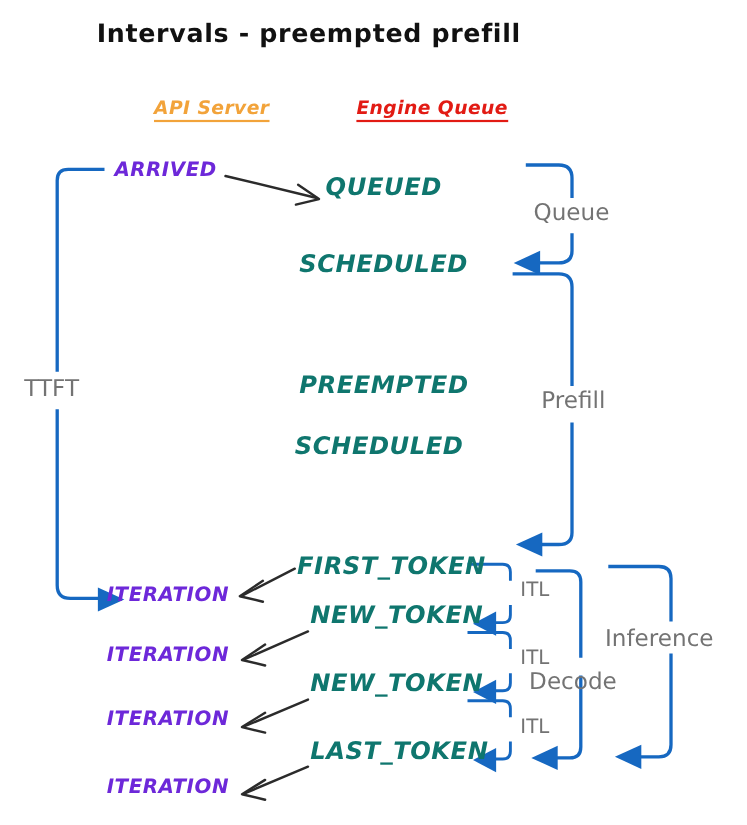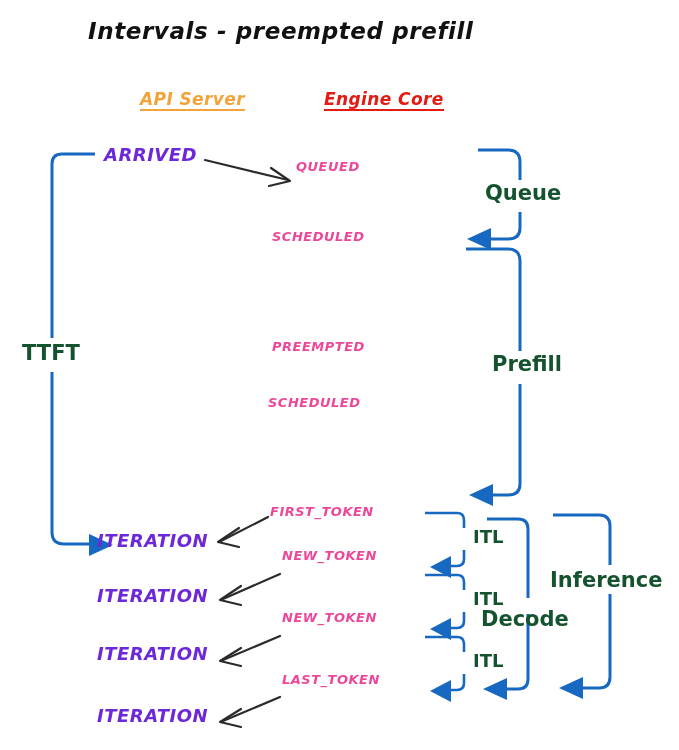--- a/index.html
+++ b/index.html
@@ -13,53 +13,53 @@
 
   
   .hand{
     font-family:"DejaVu Sans", sans-serif;
     font-style:italic;
     font-weight:700;
     letter-spacing:.5px;
   }
   .title{
     font-family:"DejaVu Sans", sans-serif;
-    font-style:italic;font-weight:700;
+    font-weight:700;
     font-size:23px;color:#111111;letter-spacing:.6px;
   }
   .hdr{
     font-family:"DejaVu Sans", sans-serif;
     font-style:italic;font-weight:700;font-size:17px;
     letter-spacing:.4px;
     border-bottom:2px solid currentColor;padding-bottom:1px;margin-left:36px;
   }
   .api{color:#F2A33A;}
   .eng{color:#E21B14;}
-  .state-red{color:#ec4899;font-size:13px;text-align:center;}
+  .state-red{color:#0f766e;font-size:22px;text-align:center;}
   .state-orange{color:#6d28d9;font-size:18px;}
   .blue-lbl{
     font-family:"DejaVu Sans", sans-serif;
-    color:#14532d;font-size:21px;font-style:normal;font-weight:700;
+    color:#737373;font-size:21px;font-style:normal;font-weight:400;
     letter-spacing:0px;
   }
   .blue-lbl.sm{font-size:18px;margin-left:36px;}
   svg{position:absolute;left:0;top:0;overflow:visible;}
   .bl{fill:none;stroke:#1668C1;stroke-width:3;stroke-linecap:butt;stroke-linejoin:round;}
   .bl2{fill:none;stroke:#1668C1;stroke-width:2.6;}
   .bfill{fill:#1668C1;}
   .kline{fill:none;stroke:#2b2b2b;stroke-width:2.2;stroke-linecap:round;}
   .kfill{fill:none;stroke:#2b2b2b;stroke-width:2.2;stroke-linecap:round;stroke-linejoin:round;}
 </style>
 </head>
 <body>
 
 <div class="lbl title" style="left:88px;top:20px;">Intervals - preempted prefill</div>
 
 <div class="lbl hand hdr api" style="left:104px;top:91px;">API Server</div>
-<div class="lbl hand hdr eng" style="left:288px;top:91px;">Engine Core</div>
+<div class="lbl hand hdr eng" style="left:288px;top:91px;">Engine Queue</div>
 
 <svg id="canvas" width="679" height="750" viewBox="0 0 679 750">
 
   <g>
     <path class="kline" d="M205,160 L288,180"></path>
     <path class="kfill" d="M271,168 L290,181 L269,186"></path>
   </g>
 
   <g>
 

